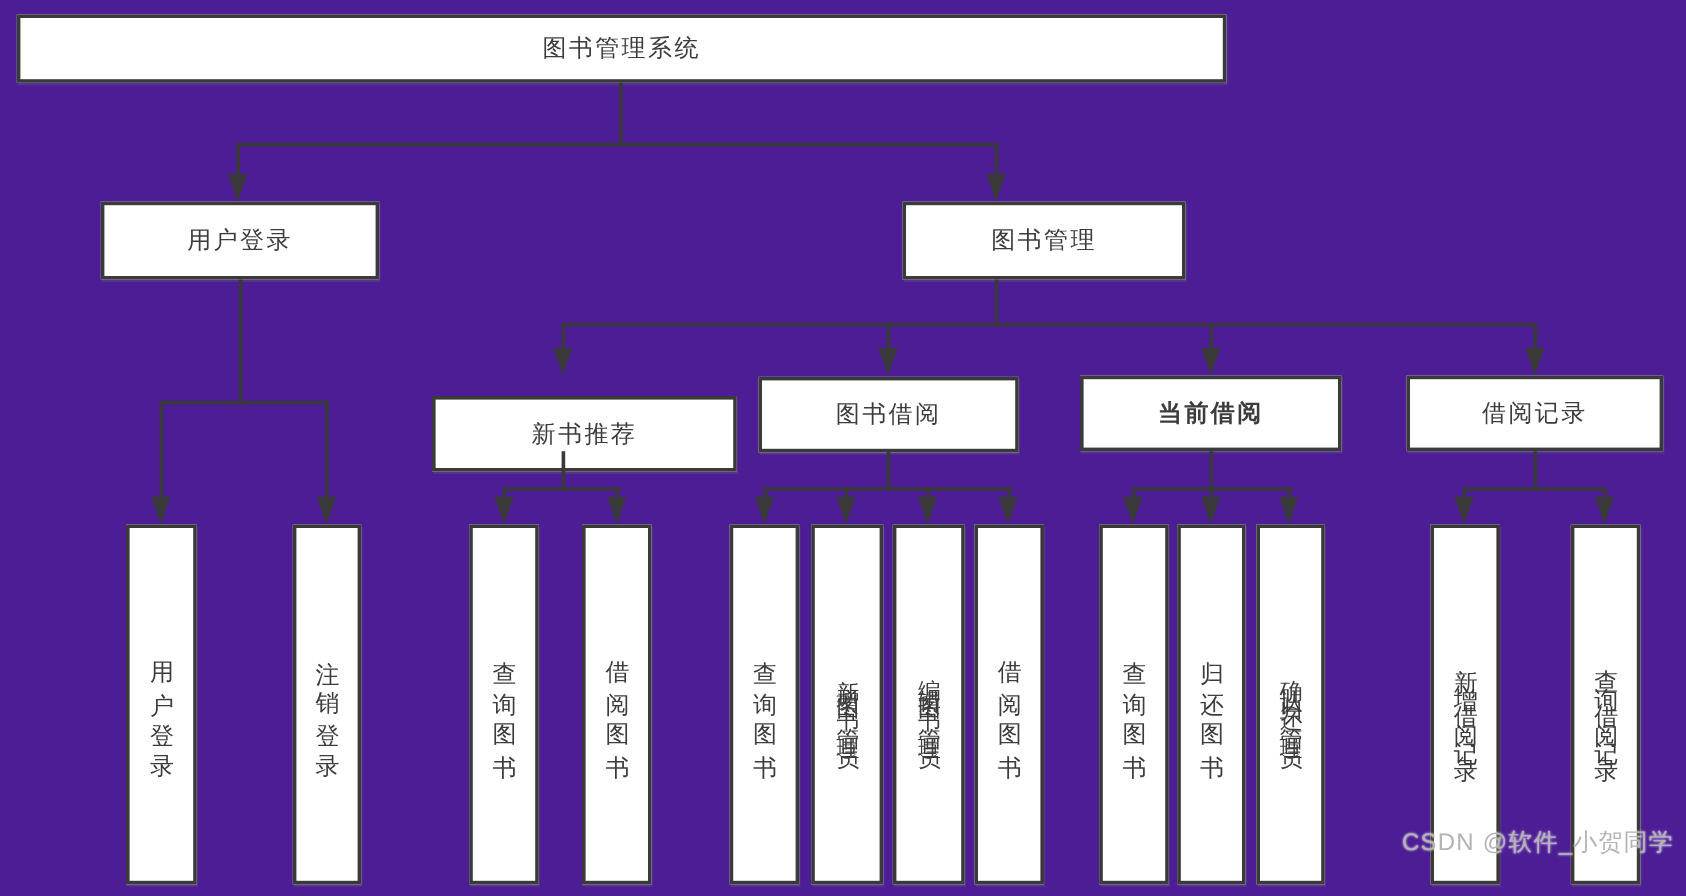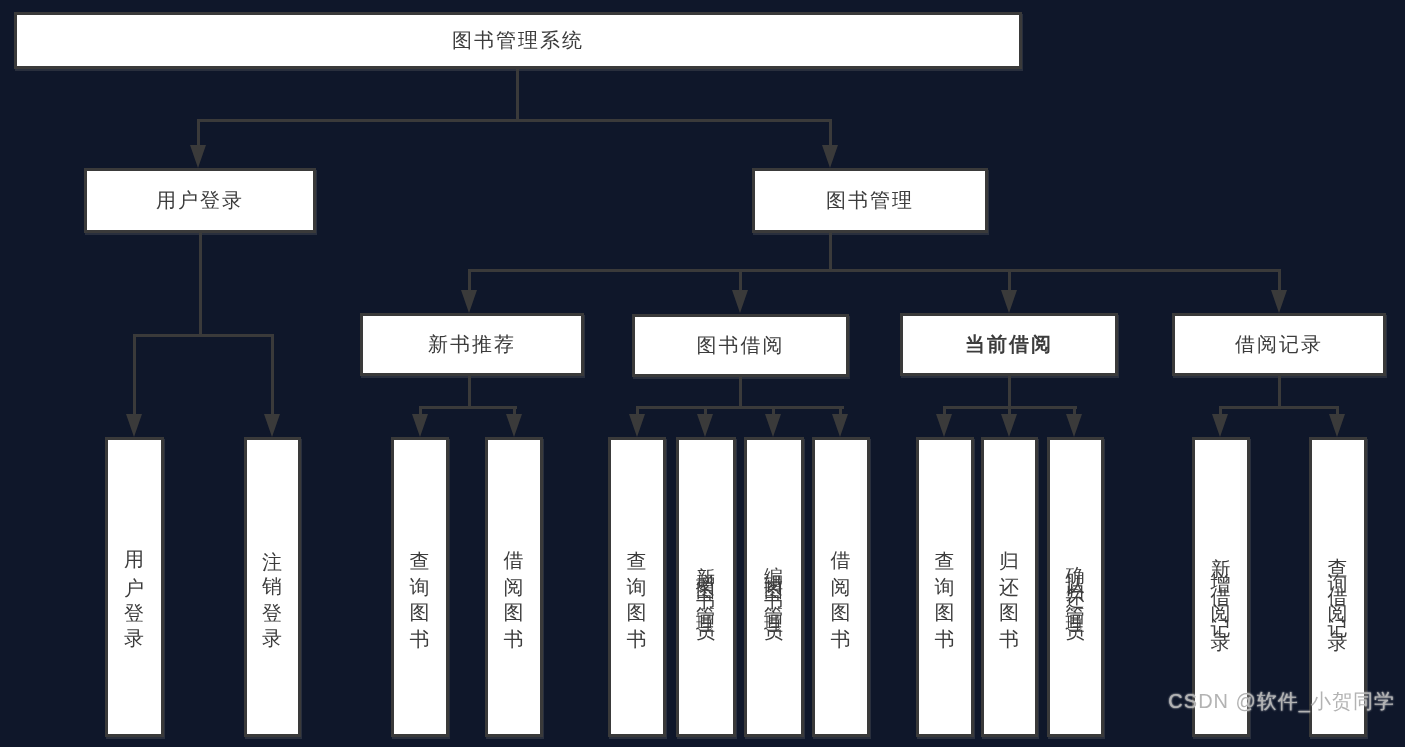--- a/index.html
+++ b/index.html
@@ -5,21 +5,21 @@
   html, body {
     margin: 0;
     padding: 0;
     background: #ffffff;
     font-family: "Liberation Sans", "DejaVu Sans", sans-serif;
   }
   #stage {
     position: relative;
     width: 1405px;
     height: 747px;
-    background: #0f172a;
+    background: #4c1d95;
     overflow: hidden;
   }
   .box {
     position: absolute;
     box-sizing: border-box;
     border: 3px solid #3a3a3a;
     background: #ffffff;
     display: flex;
     align-items: center;
     justify-content: center;
@@ -98,21 +98,21 @@
   <div class="line" style="left:468px;  top:269px; width:813px; height:3px;"></div>
   <div class="line" style="left:468px;  top:269px; width:3px;   height:22px;"></div>
   <div class="line" style="left:739px;  top:269px; width:3px;   height:22px;"></div>
   <div class="line" style="left:1008px; top:269px; width:3px;   height:22px;"></div>
   <div class="line" style="left:1278px; top:269px; width:3px;   height:22px;"></div>
   <div class="arrow" style="left:461px;  top:290px;"></div>
   <div class="arrow" style="left:732px;  top:290px;"></div>
   <div class="arrow" style="left:1001px; top:290px;"></div>
   <div class="arrow" style="left:1271px; top:290px;"></div>
 
-  <div class="box" style="left:360px; top:313px; width:224px; height:63px;">
+  <div class="box" style="left:360px; top:330px; width:254px; height:63px;">
     <span class="hlabel">新书推荐</span>
   </div>
   <div class="box" style="left:632px; top:314px; width:217px; height:63px;">
     <span class="hlabel">图书借阅</span>
   </div>
   <div class="box" style="left:900px; top:313px; width:218px; height:63px;font-weight:bold;">
     <span class="hlabel">当前借阅</span>
   </div>
   <div class="box" style="left:1172px; top:313px; width:214px; height:63px;">
     <span class="hlabel">借阅记录</span>

